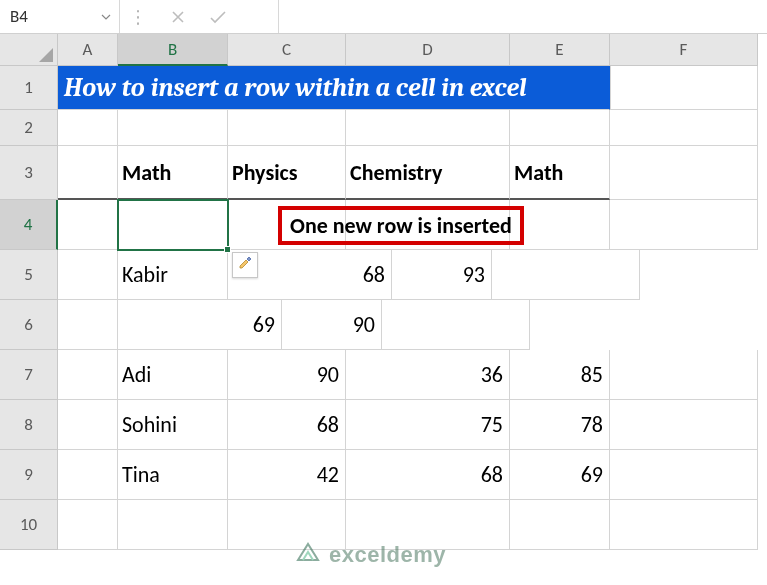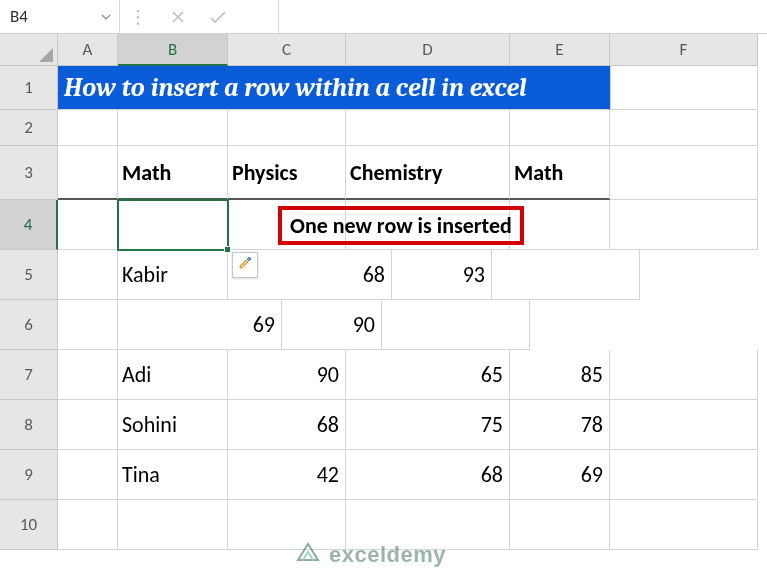--- a/index.html
+++ b/index.html
@@ -349,21 +349,21 @@
 
     <div class="row" style="height:50px">
       <div class="cell" style="width:60px"></div>
       <div class="cell" style="width:110px">
           <span>Adi</span>
         </div>
       <div class="cell right" style="width:118px">
           <span>90</span>
         </div>
       <div class="cell right" style="width:164px">
-          <span>65</span>
+          <span>36</span>
         </div>
       <div class="cell right" style="width:100px">
           <span>85</span>
         </div>
       <div class="cell" style="width:148px"></div>
     </div>
 
     <div class="row" style="height:50px">
       <div class="cell" style="width:60px"></div>
       <div class="cell" style="width:110px">

